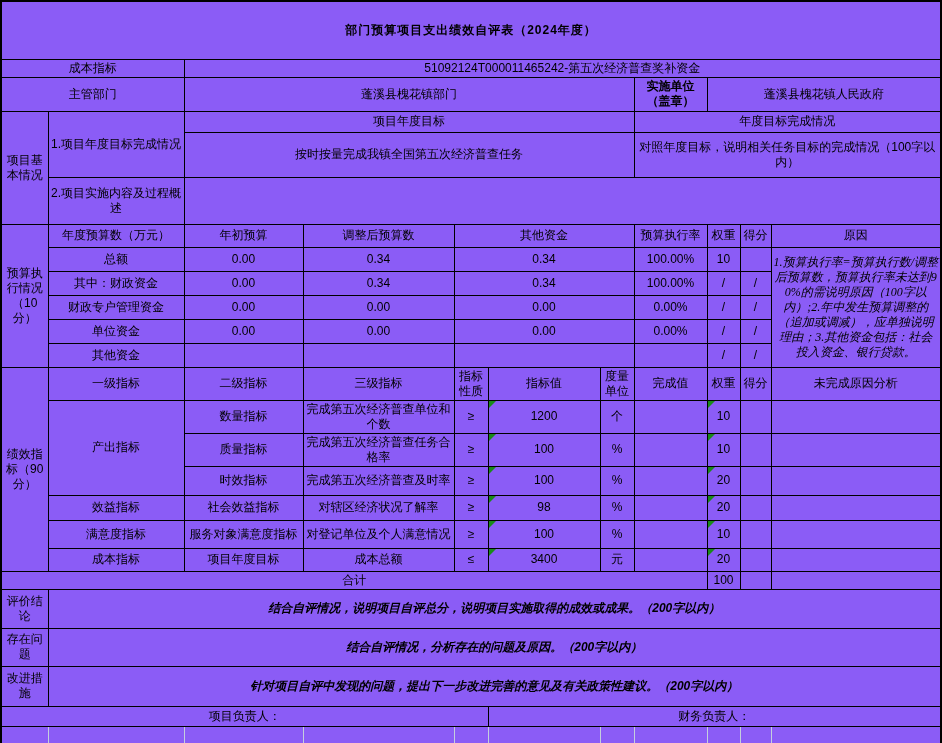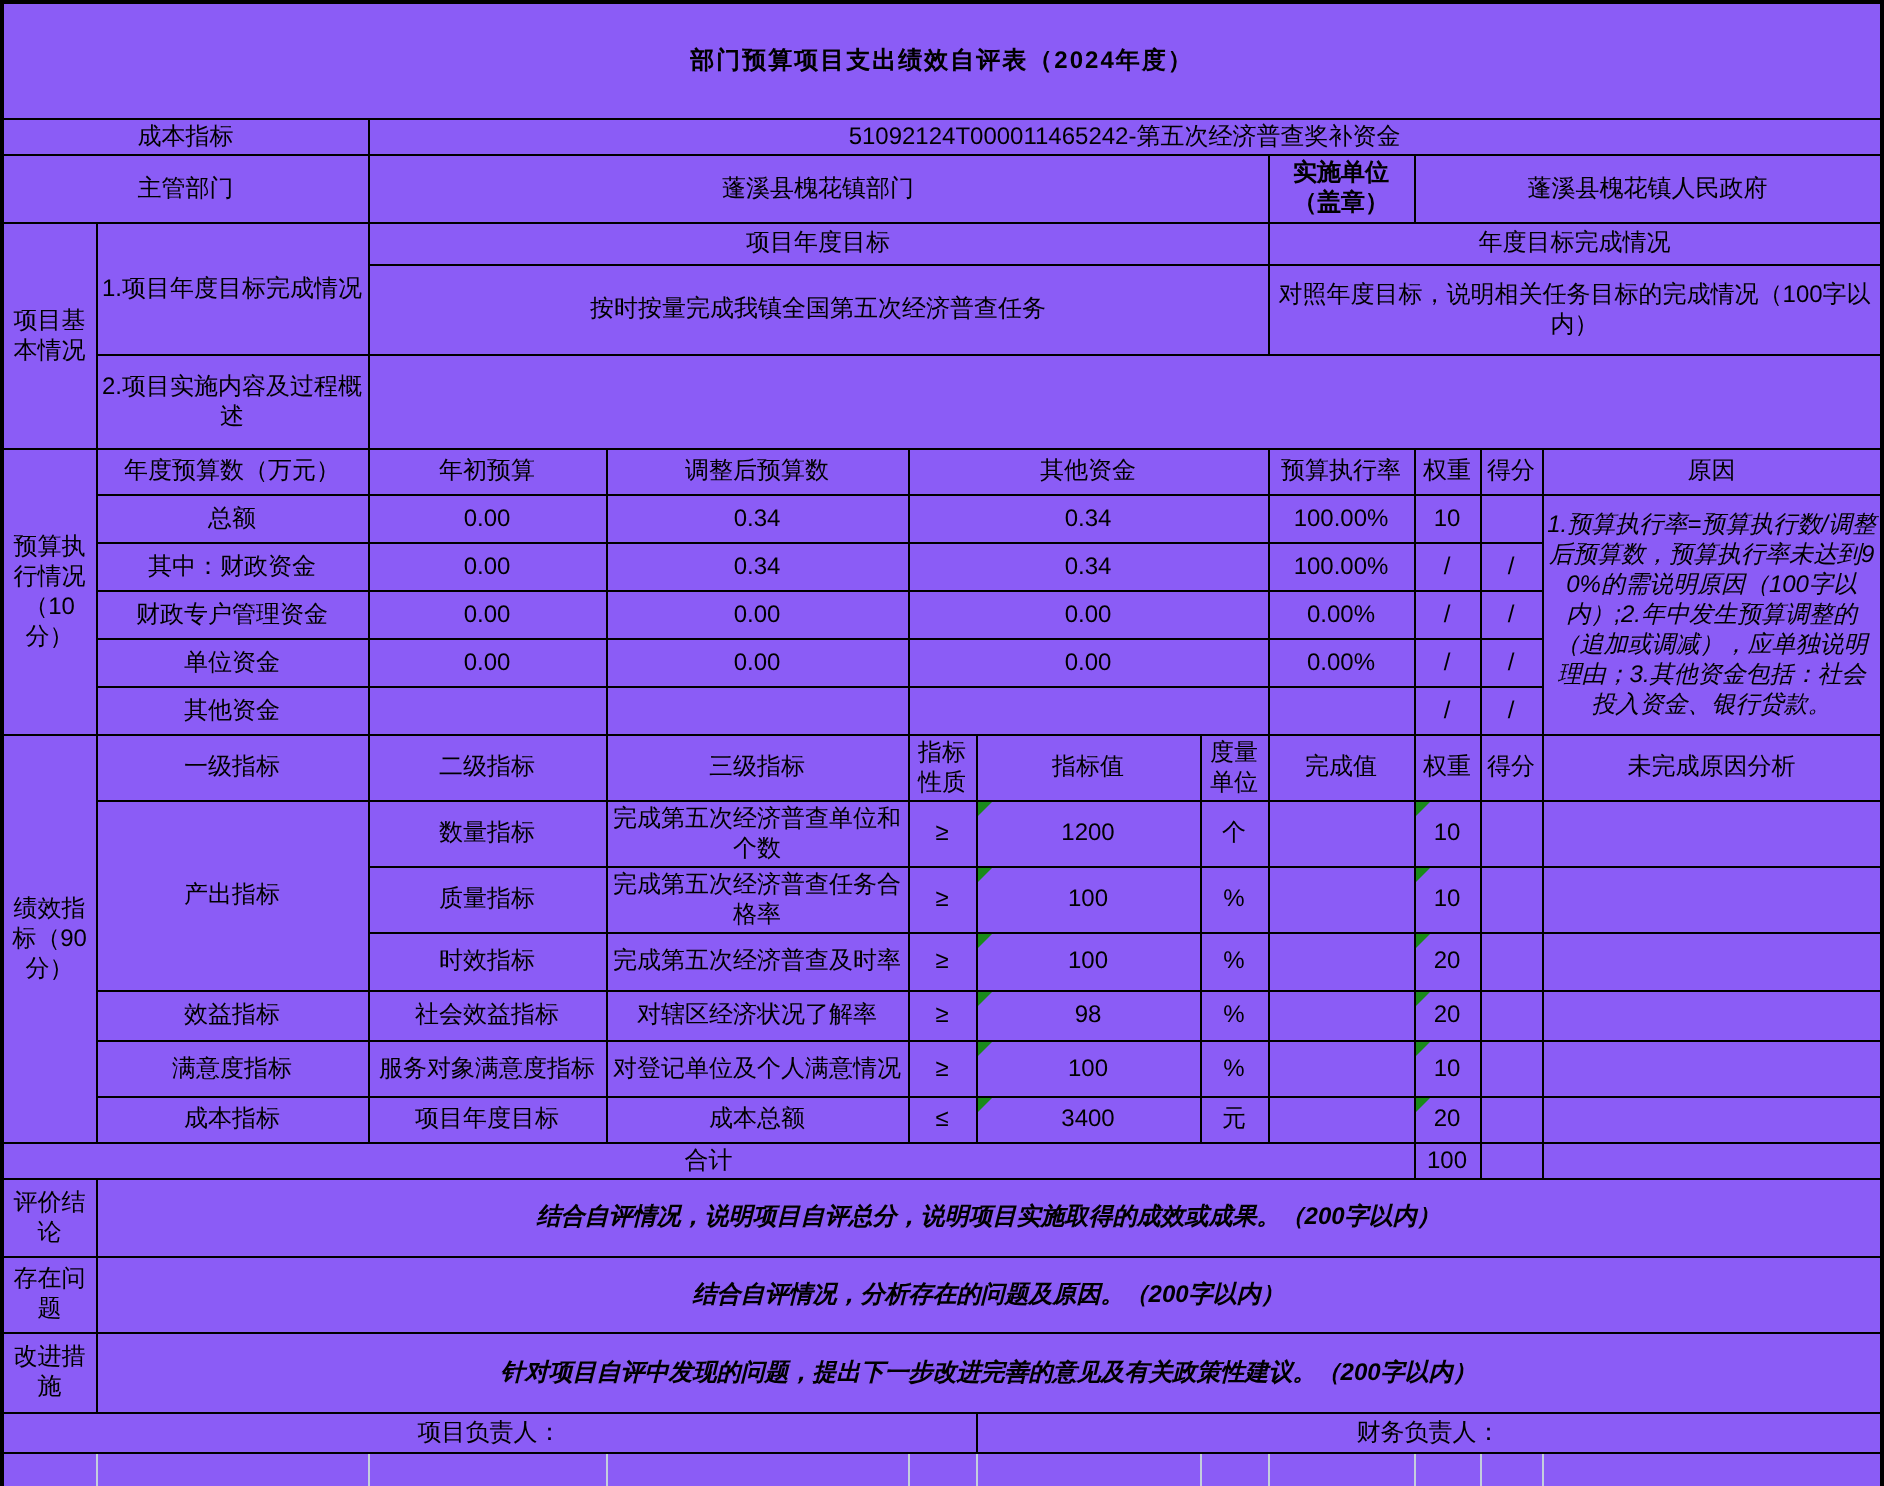--- a/index.html
+++ b/index.html
@@ -32,20 +32,21 @@
     font-style: italic;
     text-align: left;
     font-weight: bold;
   }
   td.reason-note {
     font-style: italic;
     text-align: left;
     font-size: 12px;
     line-height: 1.45;
     padding: 2px 4px;
+    font-family: Liberation Serif, serif;
   }
   td.seclbl { padding: 1px 3px; }
   td.flag { position: relative; }
   .green-flag {
     position: absolute;
     top: 0; left: 0;
     width: 0; height: 0;
     border-top: 7px solid #1a8a1a;
     border-right: 7px solid transparent;
     display: block;

